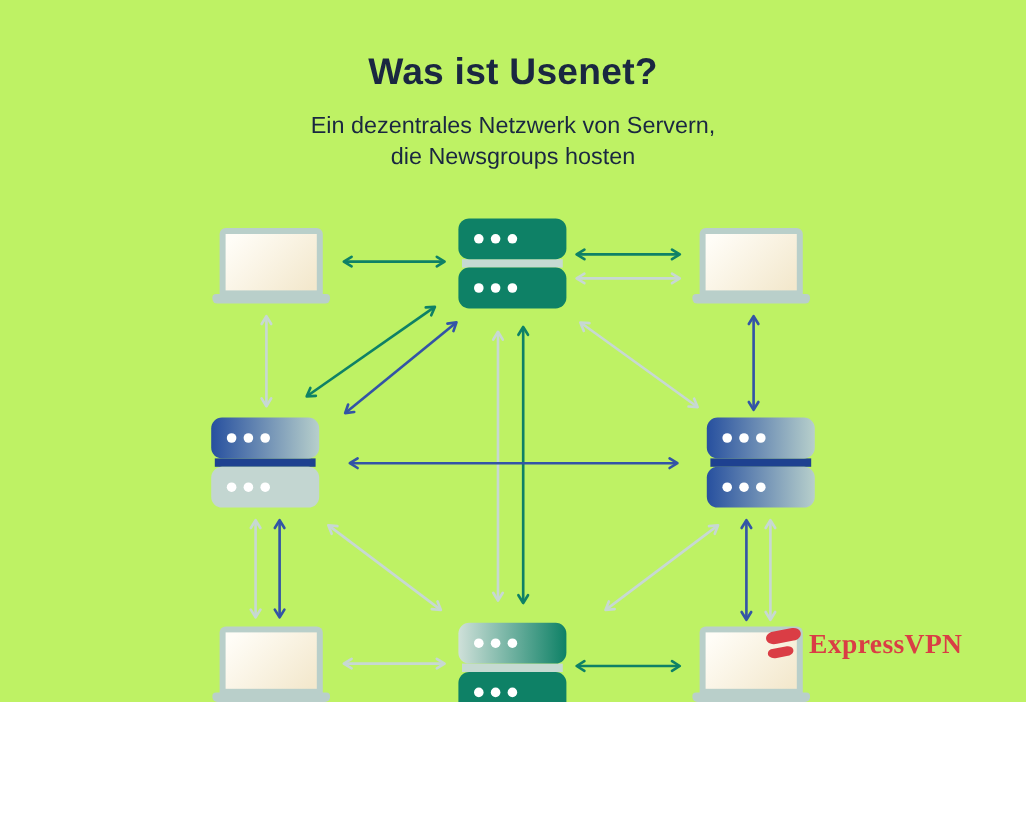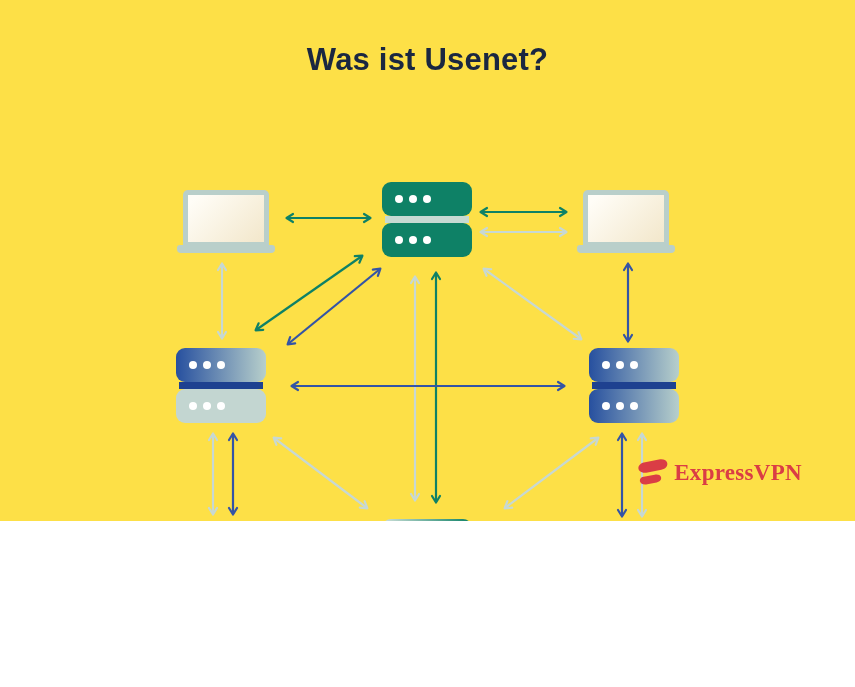--- a/index.html
+++ b/index.html
@@ -1,17 +1,17 @@
 <!DOCTYPE html>
 <html><head>
 <meta charset="utf-8">
 <style>
   html,body{margin:0;padding:0;background:#fff;}
   .canvas{
-    position:relative;width:855px;height:521px;background:#fde047;overflow:hidden;
+    position:relative;width:855px;height:585px;background:#bef264;overflow:hidden;
     font-family:"Liberation Sans",sans-serif;
   }
   .title{
     position:absolute;top:42px;left:0;width:100%;text-align:center;
     font-size:31px;font-weight:600;color:var(--navy);letter-spacing:.2px;
   }
   .subtitle{
     position:absolute;top:92px;left:0;width:100%;text-align:center;
     font-size:19.5px;line-height:26px;font-weight:500;color:var(--navy);
   }
@@ -61,20 +61,24 @@
   .mk{fill:none;stroke-width:2.2;stroke-linecap:round;stroke-linejoin:round;}
   .mk-g{stroke:var(--green);} .mk-b{stroke:var(--blue);} .mk-p{stroke:var(--pale);}
 </style>
 </head>
 <body>
 
 <div class="canvas" style="--navy: #1a2741; --green: #0e8166; --blue: #3354a6; --pale: #c7d8d3; --pale2: #c6dad2; --dblue: #27509f; --navyband: #1e4190; --steel: #b7cfcb; --steel2: #c3d6d1; --mint: #cfe0d9; --frame: #b9cfca; --cream: #f3e8cd; --red: #da3d45;">
 
   <div class="title">Was ist Usenet?</div>
 
+  <div class="subtitle">
+    <div>Ein dezentrales Netzwerk von Servern,</div>
+    <div>die Newsgroups hosten</div>
+  </div>
 
   <svg class="arrows" width="855" height="687" viewBox="0 0 855 687">
     <defs>
       <marker id="arr-g" viewBox="0 0 13 13" markerWidth="13" markerHeight="13" refX="8.5" refY="6.5" markerUnits="userSpaceOnUse" orient="auto-start-reverse">
         <path class="mk mk-g" d="M2.5 2.5 L9 6.5 L2.5 10.5"></path>
       </marker>
       <marker id="arr-b" viewBox="0 0 13 13" markerWidth="13" markerHeight="13" refX="8.5" refY="6.5" markerUnits="userSpaceOnUse" orient="auto-start-reverse">
         <path class="mk mk-b" d="M2.5 2.5 L9 6.5 L2.5 10.5"></path>
       </marker>
       <marker id="arr-p" viewBox="0 0 13 13" markerWidth="13" markerHeight="13" refX="8.5" refY="6.5" markerUnits="userSpaceOnUse" orient="auto-start-reverse">

